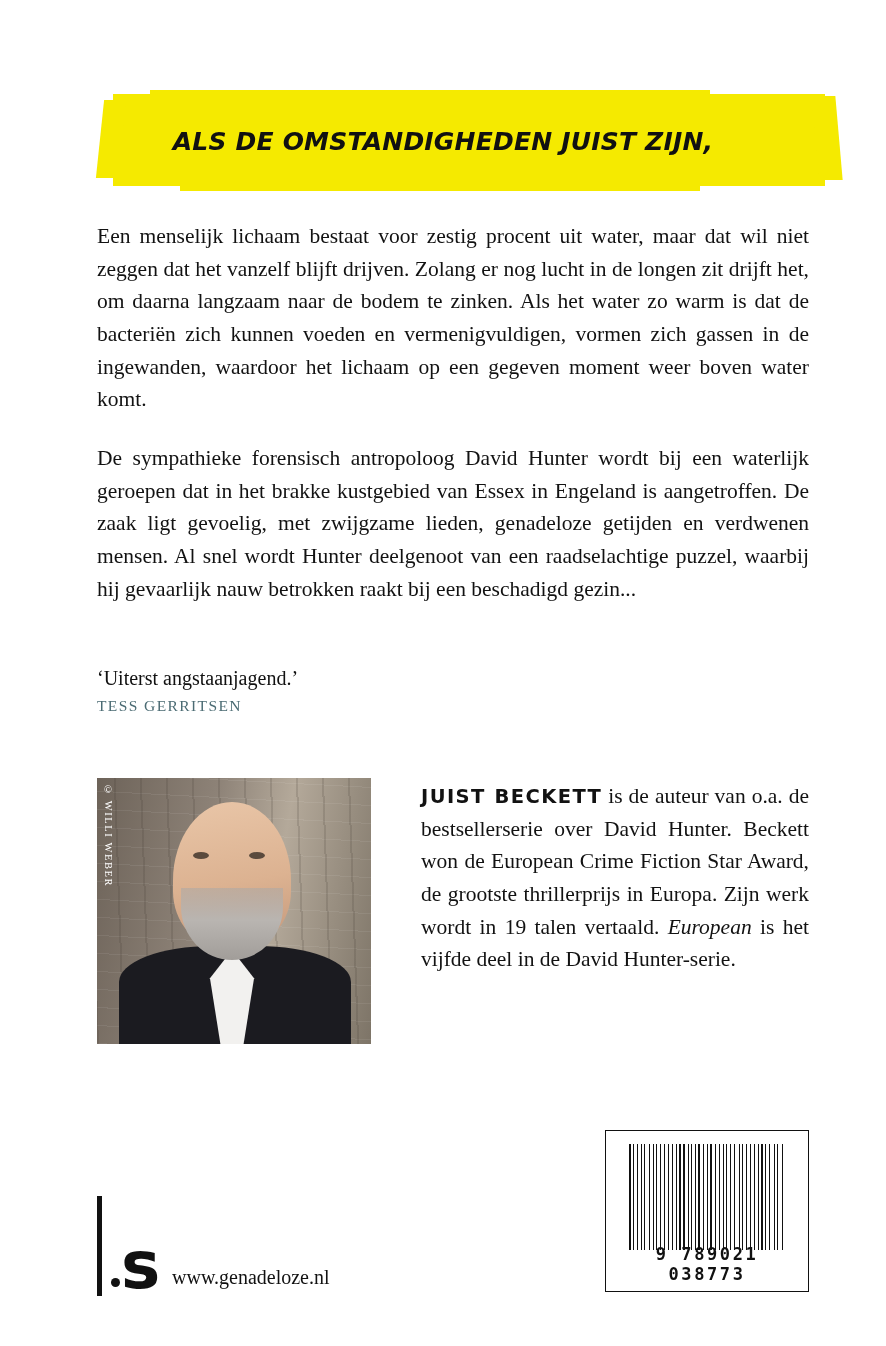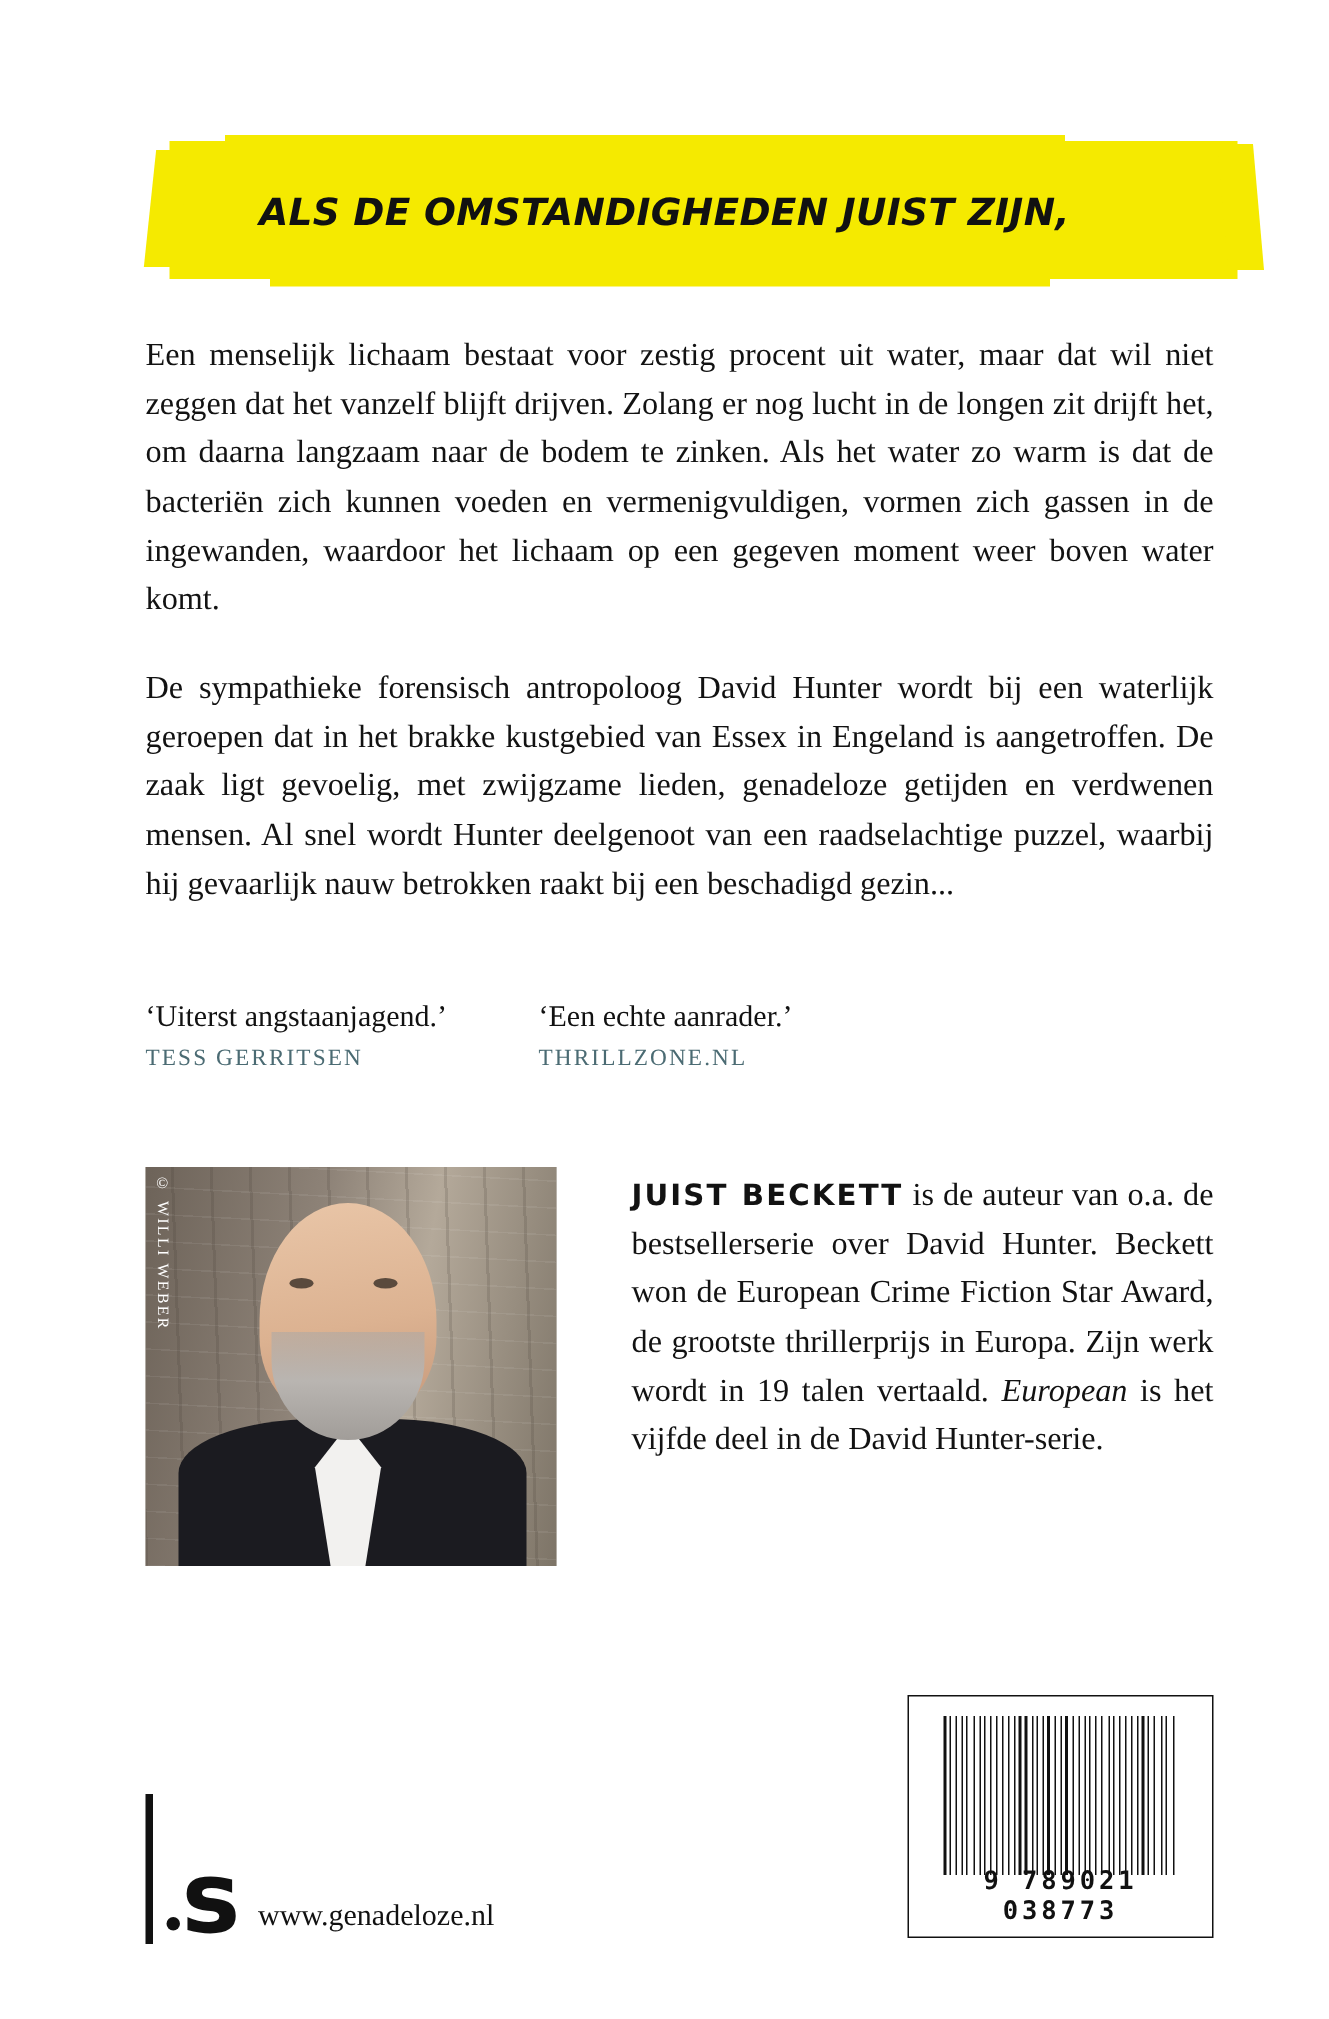--- a/index.html
+++ b/index.html
@@ -328,24 +328,20 @@
 <div class="content">
   <p class="blurb">Een menselijk lichaam bestaat voor zestig procent uit water, maar dat wil niet zeggen dat het vanzelf blijft drijven. Zolang er nog lucht in de longen zit drijft het, om daarna langzaam naar de bodem te zinken. Als het water zo warm is dat de bacteriën zich kunnen voeden en vermenigvuldigen, vormen zich gassen in de ingewanden, waardoor het lichaam op een gegeven moment weer boven water komt.</p>
   <p class="blurb">De sympathieke forensisch antropoloog David Hunter wordt bij een waterlijk geroepen dat in het brakke kustgebied van Essex in Engeland is aangetroffen. De zaak ligt gevoelig, met zwijgzame lieden, genadeloze getijden en verdwenen mensen. Al snel wordt Hunter deelgenoot van een raadselachtige puzzel, waarbij hij gevaarlijk nauw betrokken raakt bij een beschadigd gezin...</p>
 </div>
 
 <div class="reviews">
   <div class="review rev-1">
     <div class="review-q">‘Uiterst angstaanjagend.’</div>
     <div class="review-src">TESS GERRITSEN</div>
   </div>
-  <div class="review rev-2">
-    <div class="review-q">‘Een echte aanrader.’</div>
-    <div class="review-src">THRILLZONE.NL</div>
-  </div>
 </div>
 
 <div class="author-photo">
   <div class="photo-bg"></div>
   <div class="photo-wall-lines"></div>
   <div class="photo-body"></div>
   <div class="photo-shirt"></div>
   <div class="photo-head"></div>
   <div class="photo-eye-l"></div>
   <div class="photo-eye-r"></div>

